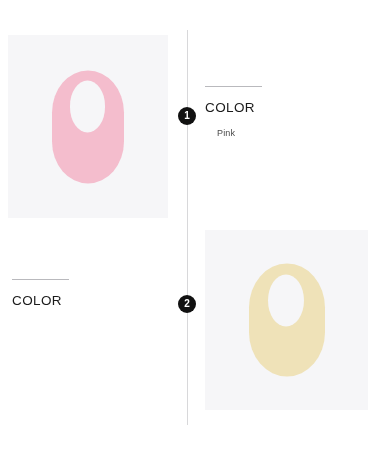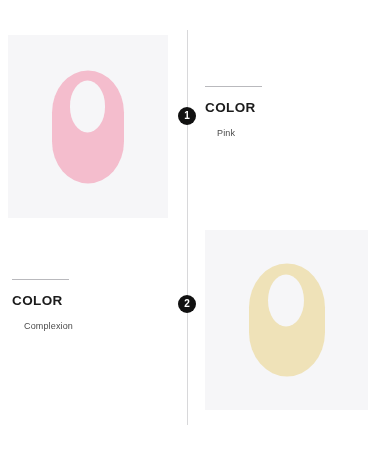--- a/index.html
+++ b/index.html
@@ -107,21 +107,21 @@
   .caption--two { left: 12px;  top: 279px; width: 120px; }
 
   .caption-rule {
     width: 57px;
     height: 1px;
     background: #b9b9bd;
     margin: 0 0 14px 0;
   }
   .caption-title {
     font-size: 13.5px;
-    font-weight: bold;
+    font-weight: normal;
     color: #1b1b1b;
     letter-spacing: 0.4px;
     line-height: 1.1;
     margin: 0 0 5px 0;
   }
   .caption-sub {
     font-size: 9px;
     font-weight: normal;
     color: #4b4b4b;
     letter-spacing: 0.15px;
@@ -160,16 +160,15 @@
         <div class="shape-hole" style="background: rgb(246, 246, 248);"></div>
       </div>
     </div>
   </div>
 
   <div class="marker marker--two" style="background: rgb(17, 17, 17); color: rgb(255, 255, 255);">2</div>
 
   <div class="caption caption--two">
     <div class="caption-rule"></div>
     <div class="caption-title">COLOR</div>
-    <div class="caption-sub">Complexion</div>
   </div>
 
 </div>
 
 </body></html>

